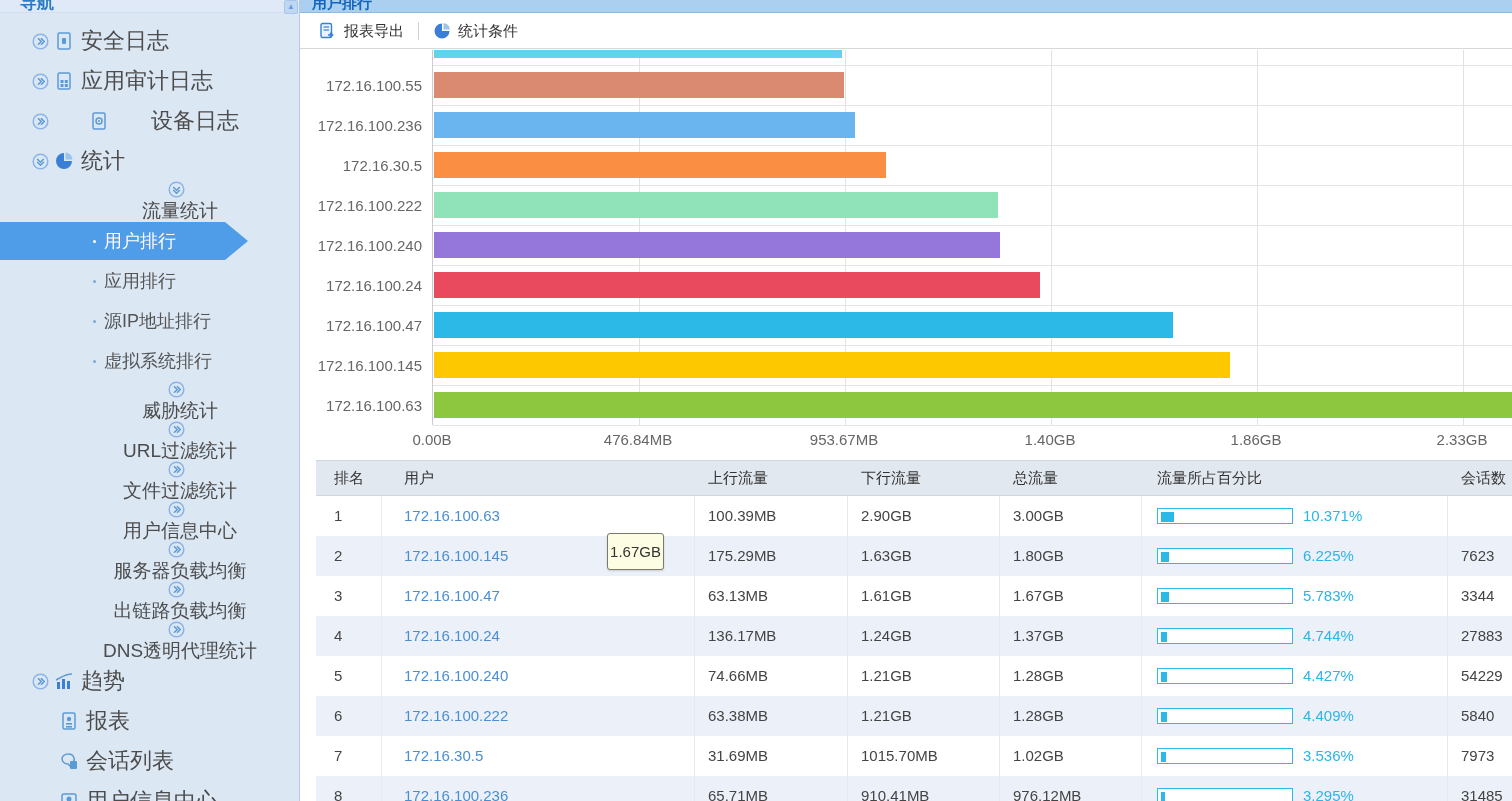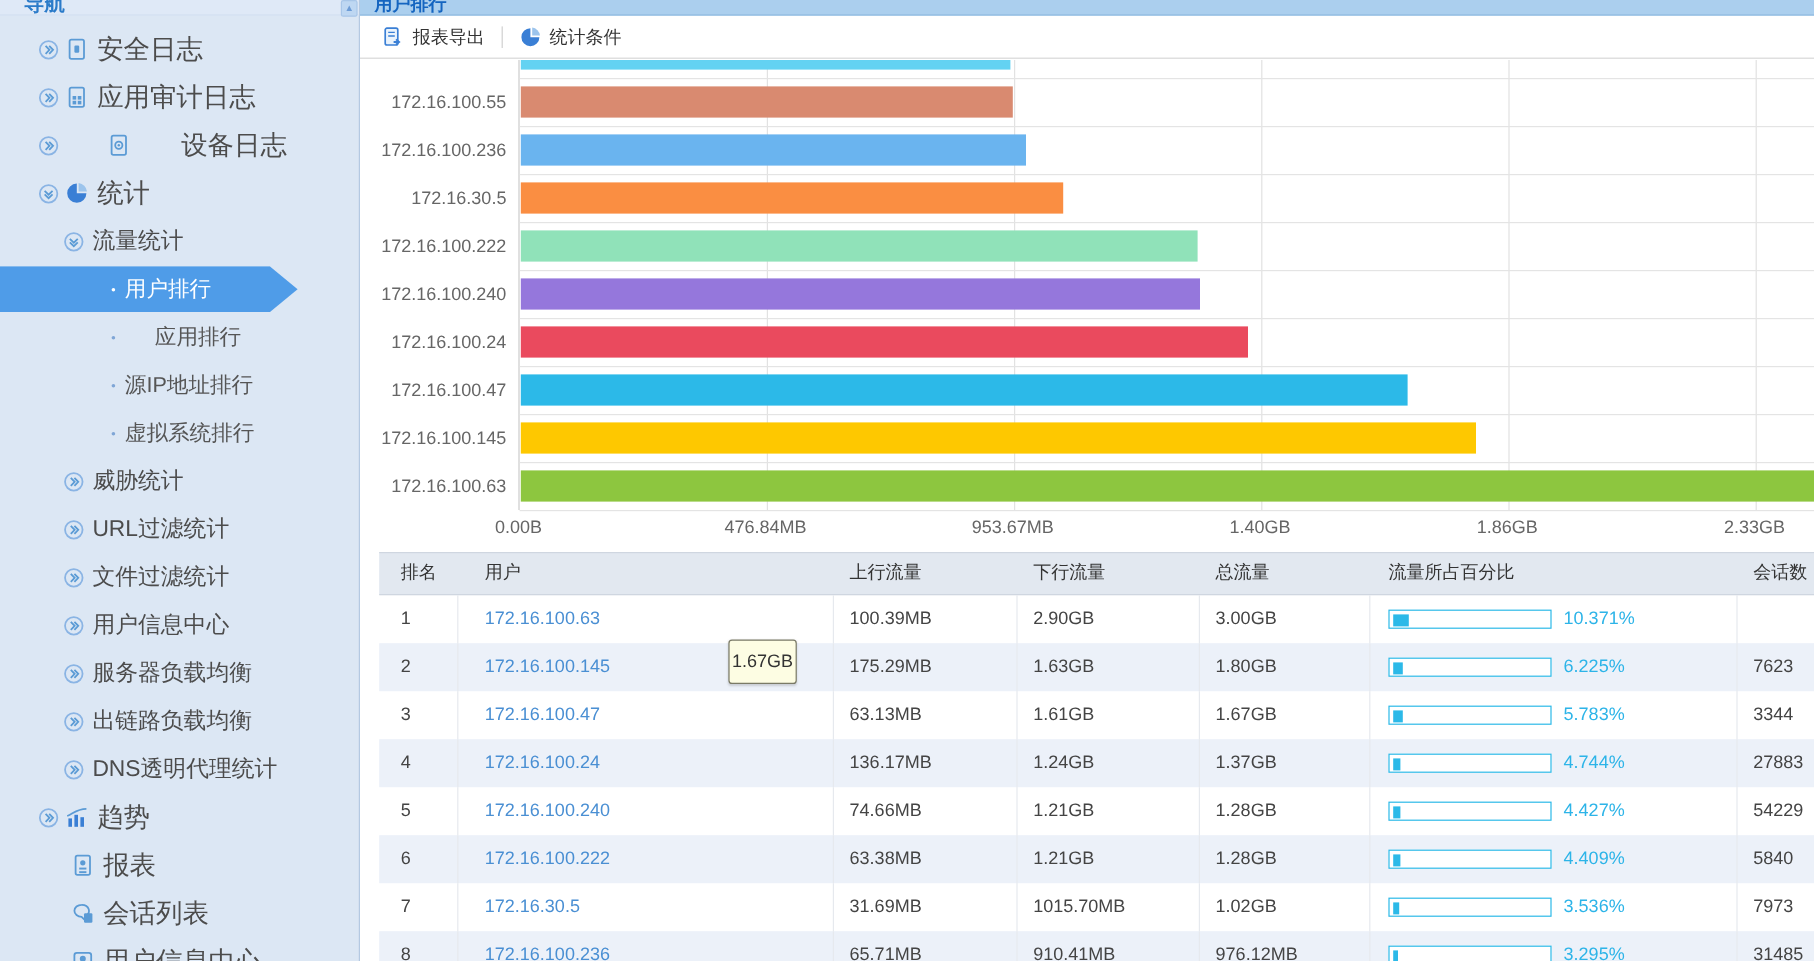--- a/index.html
+++ b/index.html
@@ -16,21 +16,21 @@
   .sb-scrollbtn { position:absolute; right:1px; top:0; width:14px; height:14px;
     background:#bed7f2; border:1px solid #a8c6e8; border-radius:2px; color:#6d9cd6;
     font-size:8px; line-height:12px; text-align:center; cursor:pointer; }
   .mi { position:absolute; left:0; width:300px; height:40px; display:flex;
     align-items:center; cursor:pointer; color:#4c4c4c; white-space:nowrap; }
   .mi .xic { width:17px; height:17px; flex:0 0 17px; }
   .mi .tic { width:20px; height:20px; flex:0 0 20px; margin-left:5px; }
   .mi.l1 { padding-left:32px; font-size:22px; }
   .mi.l1 .lbl { margin-left:7px; }
   .mi.l1.noexp { padding-left:54px; }
-  .mi.l2 { padding-left:53px; font-size:19px; }
+  .mi.l2 { padding-left:53px; font-size:19px;flex-direction:column; }
   .mi.l2 .lbl { margin-left:7px; }
   .mi.l3 { padding-left:93px; font-size:18px; color:#555; }
   .mi.l3 .dot { width:3px; height:3px; background:#7fa6d6; border-radius:50%;
     margin-right:8px; flex:0 0 3px; }
   .mi.sel { color:#fff; }
   .mi.sel .dot { background:#fff; }
   .selband { position:absolute; left:0; width:225px; height:38px; background:#4f9ce8; }
   .selband:after { content:""; position:absolute; left:225px; top:0;
     border-left:23px solid #4f9ce8; border-top:19px solid transparent;
     border-bottom:19px solid transparent; }
@@ -144,21 +144,21 @@
             <circle cx="8.5" cy="8.5" r="7.3" style="fill:none;stroke:#5b9bd5;stroke-width:1.5;stroke:#8ab4e4"></circle>
             <path d="M5.2 6 l3.3 3.2 3.3 -3.2 M5.2 9 l3.3 3.2 3.3 -3.2" style="fill:none;stroke:#5b9bd5;stroke-width:1.5"></path>
           </svg>
           <span class="lbl">流量统计</span>
         </div>
         <div class="selband" style="top: 222px;"></div>
         <div class="mi l3 sel" style="top: 221px;">
           <span class="dot"></span>
           <span class="lbl">用户排行</span>
         </div>
-        <div class="mi l3" style="top: 261px; gap: 25px;">
+        <div class="mi l3" style="top: 261px;">
           <span class="dot"></span>
           <span class="lbl">应用排行</span>
         </div>
         <div class="mi l3" style="top: 301px;">
           <span class="dot"></span>
           <span class="lbl">源IP地址排行</span>
         </div>
         <div class="mi l3" style="top: 341px;">
           <span class="dot"></span>
           <span class="lbl">虚拟系统排行</span>

